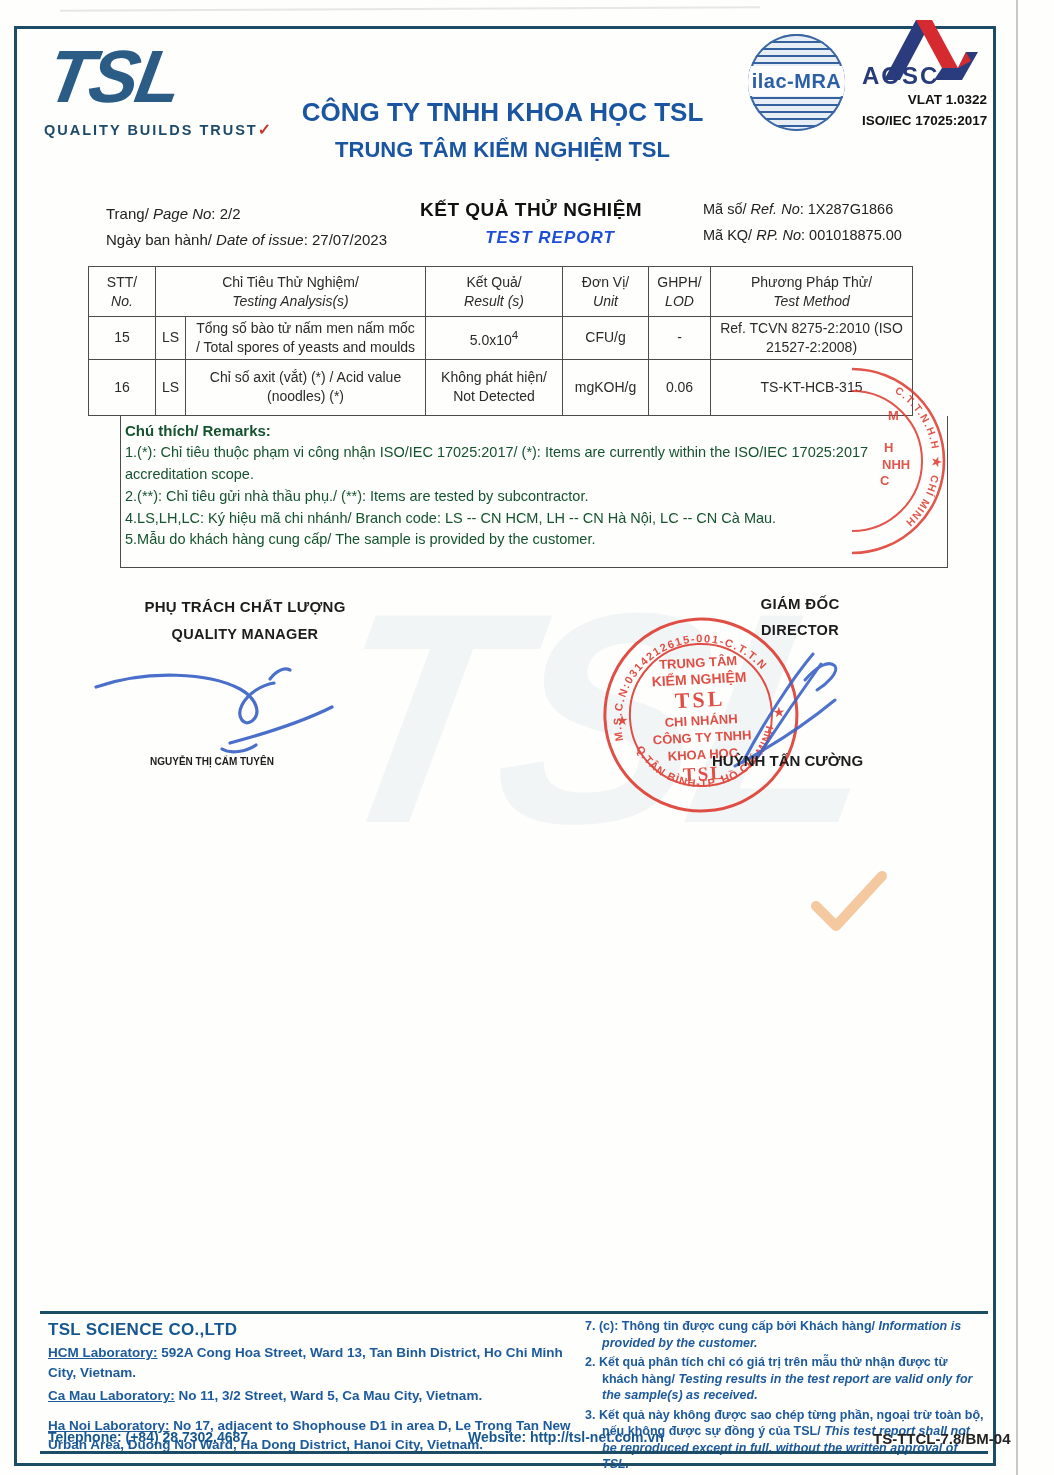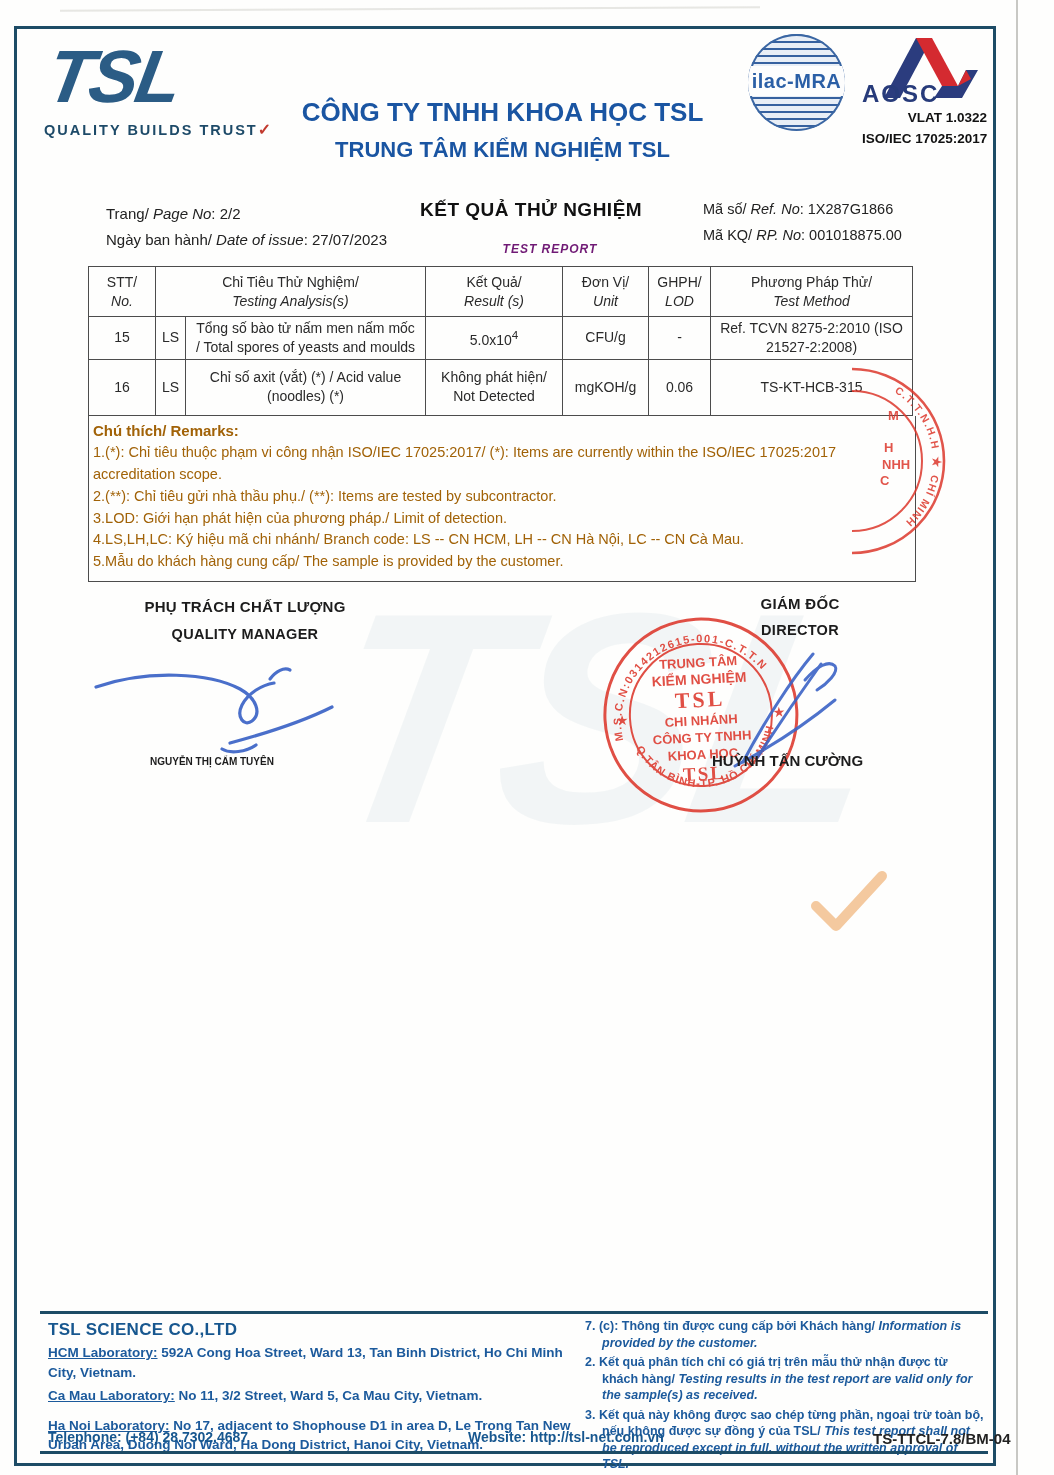--- a/index.html
+++ b/index.html
@@ -25,36 +25,36 @@
         display:flex;align-items:center;justify-content:center;}
   .ilac .band span{font-weight:700;font-size:20px;color:#2b5fa6;letter-spacing:.5px;}
   .aosc-text{font-size:24px;color:#273b7a;font-weight:600;letter-spacing:2px;}
   .vlat{font-size:13.5px;font-weight:700;color:#111;}
   .isoline{font-size:13.5px;font-weight:700;color:#111;}
 
   
   .info{font-size:15px;color:#222;}
   .info .en{font-style:italic;}
   .rtitle1{font-size:19px;font-weight:700;color:#111;letter-spacing:.5px;text-align:left;}
-  .rtitle2{font-size:12px;font-weight:700;font-style:italic;color:#701a75;text-align:center;margin-top:21px;letter-spacing:1px;}
+  .rtitle2{font-size:17px;font-weight:700;font-style:italic;color:#1d4ed8;text-align:center;margin-top:7px;letter-spacing:1px;}
   .refs{font-size:14.5px;color:#222;}
   .refs .en{font-style:italic;}
 
   
   table.res{border-collapse:collapse;table-layout:fixed;width:824px;}
   table.res td{border:1.4px solid #4c4c4c;padding:2px 4px;font-size:14px;color:#2a2a2a;
                text-align:center;vertical-align:middle;line-height:1.35;}
   table.res .hvi{display:block;}
   table.res .hen{display:block;font-style:italic;}
   td.al{text-align:left;}
   td.branch{padding:0 1px;font-size:13.5px;}
 
   
-  .rembox{border:1.4px solid #4c4c4c;border-top:none;width:814px;padding:4px 8px 8px 4px;
-          font-size:14.5px;color:#a16207;line-height:1.5;}
+  .rembox{border:1.4px solid #4c4c4c;border-top:none;width:814px;padding:4px 8px 16px 4px;
+          font-size:14.5px;color:#14532d;line-height:1.5;margin-left:32px;}
   .rembox .rtitle{font-weight:700;font-size:15px;}
 
   
   .sigtitle{font-weight:700;font-size:15px;color:#1c1c1c;text-align:center;letter-spacing:.3px;}
   .signame{font-weight:700;font-size:10px;color:#1c1c1c;white-space:nowrap;}
 
   .stampwrap{transform:rotate(-3deg);}
 
   .watermark{font-style:italic;font-weight:800;font-size:300px;color:#46788f;opacity:.06;
              transform:skewX(-10deg);letter-spacing:-8px;user-select:none;}
@@ -91,21 +91,21 @@
     <div class="company1">CÔNG TY TNHH KHOA HỌC TSL</div>
     <div class="company2">TRUNG TÂM KIỂM NGHIỆM TSL</div>
   </div>
 
   <div class="abs ilac" style="left:748px;top:34px;">
     <div class="band">
       <span>ilac-MRA</span>
     </div>
   </div>
 
-  <div class="abs" style="left:862px;top:36px;width:125px;">
+  <div class="abs" style="left:862px;top:18px;width:125px;">
     <svg width="108" height="62" viewBox="0 0 108 62" style="display:block;margin-left:12px;">
       <polygon points="42,2 58,2 26,62 10,62" fill="#2b3c7e"></polygon>
       <polygon points="42,2 58,2 84,50 68,50" fill="#d42a30"></polygon>
       <polygon points="68,50 84,50 92,34 104,34 88,62 60,62" fill="#2b3c7e"></polygon>
       <polygon points="84,50 92,34 97,43" fill="#d42a30"></polygon>
     </svg>
     <div style="display:flex;align-items:flex-end;gap:4px;margin-top:-18px;">
       <span class="aosc-text">AOSC</span>
     </div>
     <div class="vlat" style="text-align:right;margin-top:2px;">VLAT 1.0322</div>
@@ -185,21 +185,20 @@
         <td>0.06</td>
         <td><span>TS-KT-HCB-315</span></td>
       </tr>
     </tbody>
       </table>
 
     <div class="rembox">
       <div class="rtitle">Chú thích/ Remarks:</div>
       <div style="width:790px;">1.(*): Chỉ tiêu thuộc phạm vi công nhận ISO/IEC 17025:2017/ (*): Items are currently within the ISO/IEC 17025:2017 accreditation scope.</div>
       <div>2.(**): Chỉ tiêu gửi nhà thầu phụ./ (**): Items are tested by subcontractor.</div>
-      <div>3.LOD: Giới hạn phát hiện của phương pháp./ Limit of detection.</div>
       <div>4.LS,LH,LC: Ký hiệu mã chi nhánh/ Branch code: LS -- CN HCM, LH -- CN Hà Nội, LC -- CN Cà Mau.</div>
       <div>5.Mẫu do khách hàng cung cấp/ The sample is provided by the customer.</div>
     </div>
   </div>
 
   <div class="abs sigtitle" style="left:130px;top:598px;width:230px;">PHỤ TRÁCH CHẤT LƯỢNG</div>
   <div class="abs sigtitle" style="left:130px;top:626px;width:230px;font-size:14.5px;">QUALITY MANAGER</div>
 
   <svg class="abs" style="left:88px;top:655px;" width="260" height="115" viewBox="0 0 260 115">
     <g fill="none" stroke="#3b63c6" stroke-width="3.2" stroke-linecap="round" opacity=".92">

